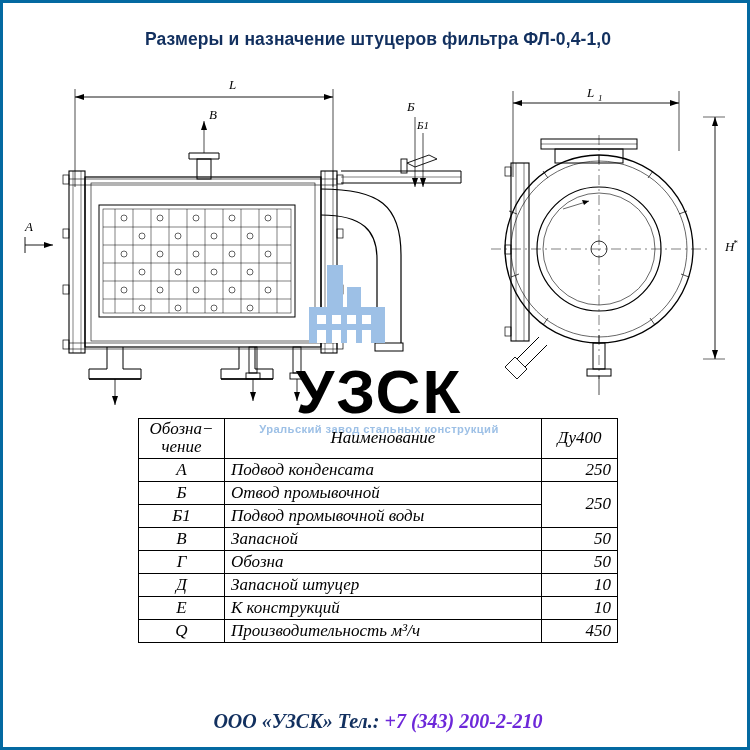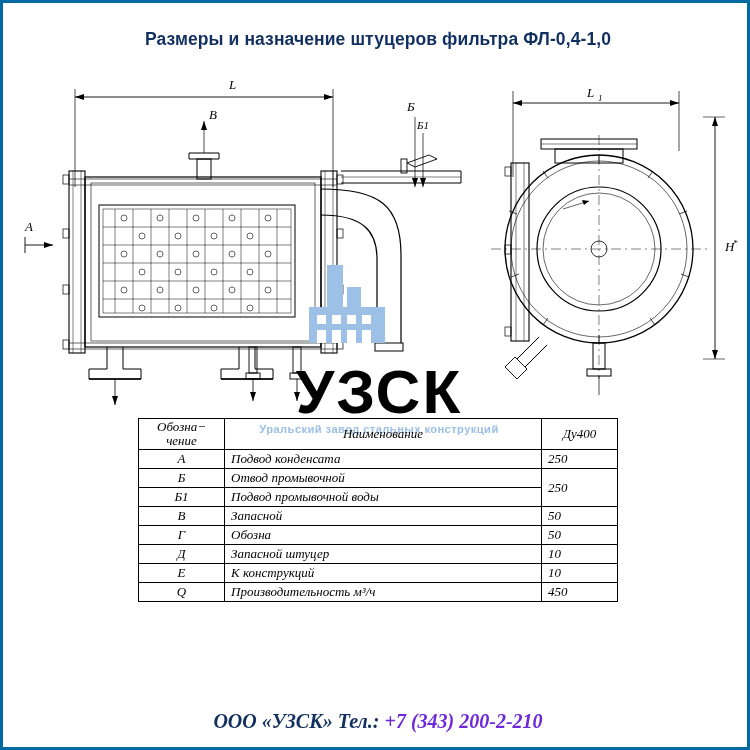--- a/index.html
+++ b/index.html
@@ -70,28 +70,28 @@
   table.specs {
     border-collapse:collapse;
     width:480px;
     font-family:"Liberation Serif", serif;
     font-style:italic;
     background:transparent;
   }
   table.specs td, table.specs th {
     border:1.3px solid #000;
     padding:1px 6px;
-    font-size:13px;
+    font-size:17px;
     font-style:italic;
     color:#000;
     background:transparent;
   }
   .c-code { width:86px; text-align:center; font-size:15.5px; line-height:1.08; }
   .c-name { text-align:left; padding-left:10px; }
-  .c-val  { width:76px; text-align:left; font-size:18px; }
+  .c-val  { width:76px; text-align:right; font-size:18px; }
   .hdr td { text-align:center; font-size:15.5px; line-height:1.08; }
   .hdr .c-name { text-align:center; }
 
   
   .footer {
     position:absolute;
     left:0; bottom:14px; width:750px;
     text-align:center;
     font-family:"Liberation Serif", serif;
     font-style:italic;

